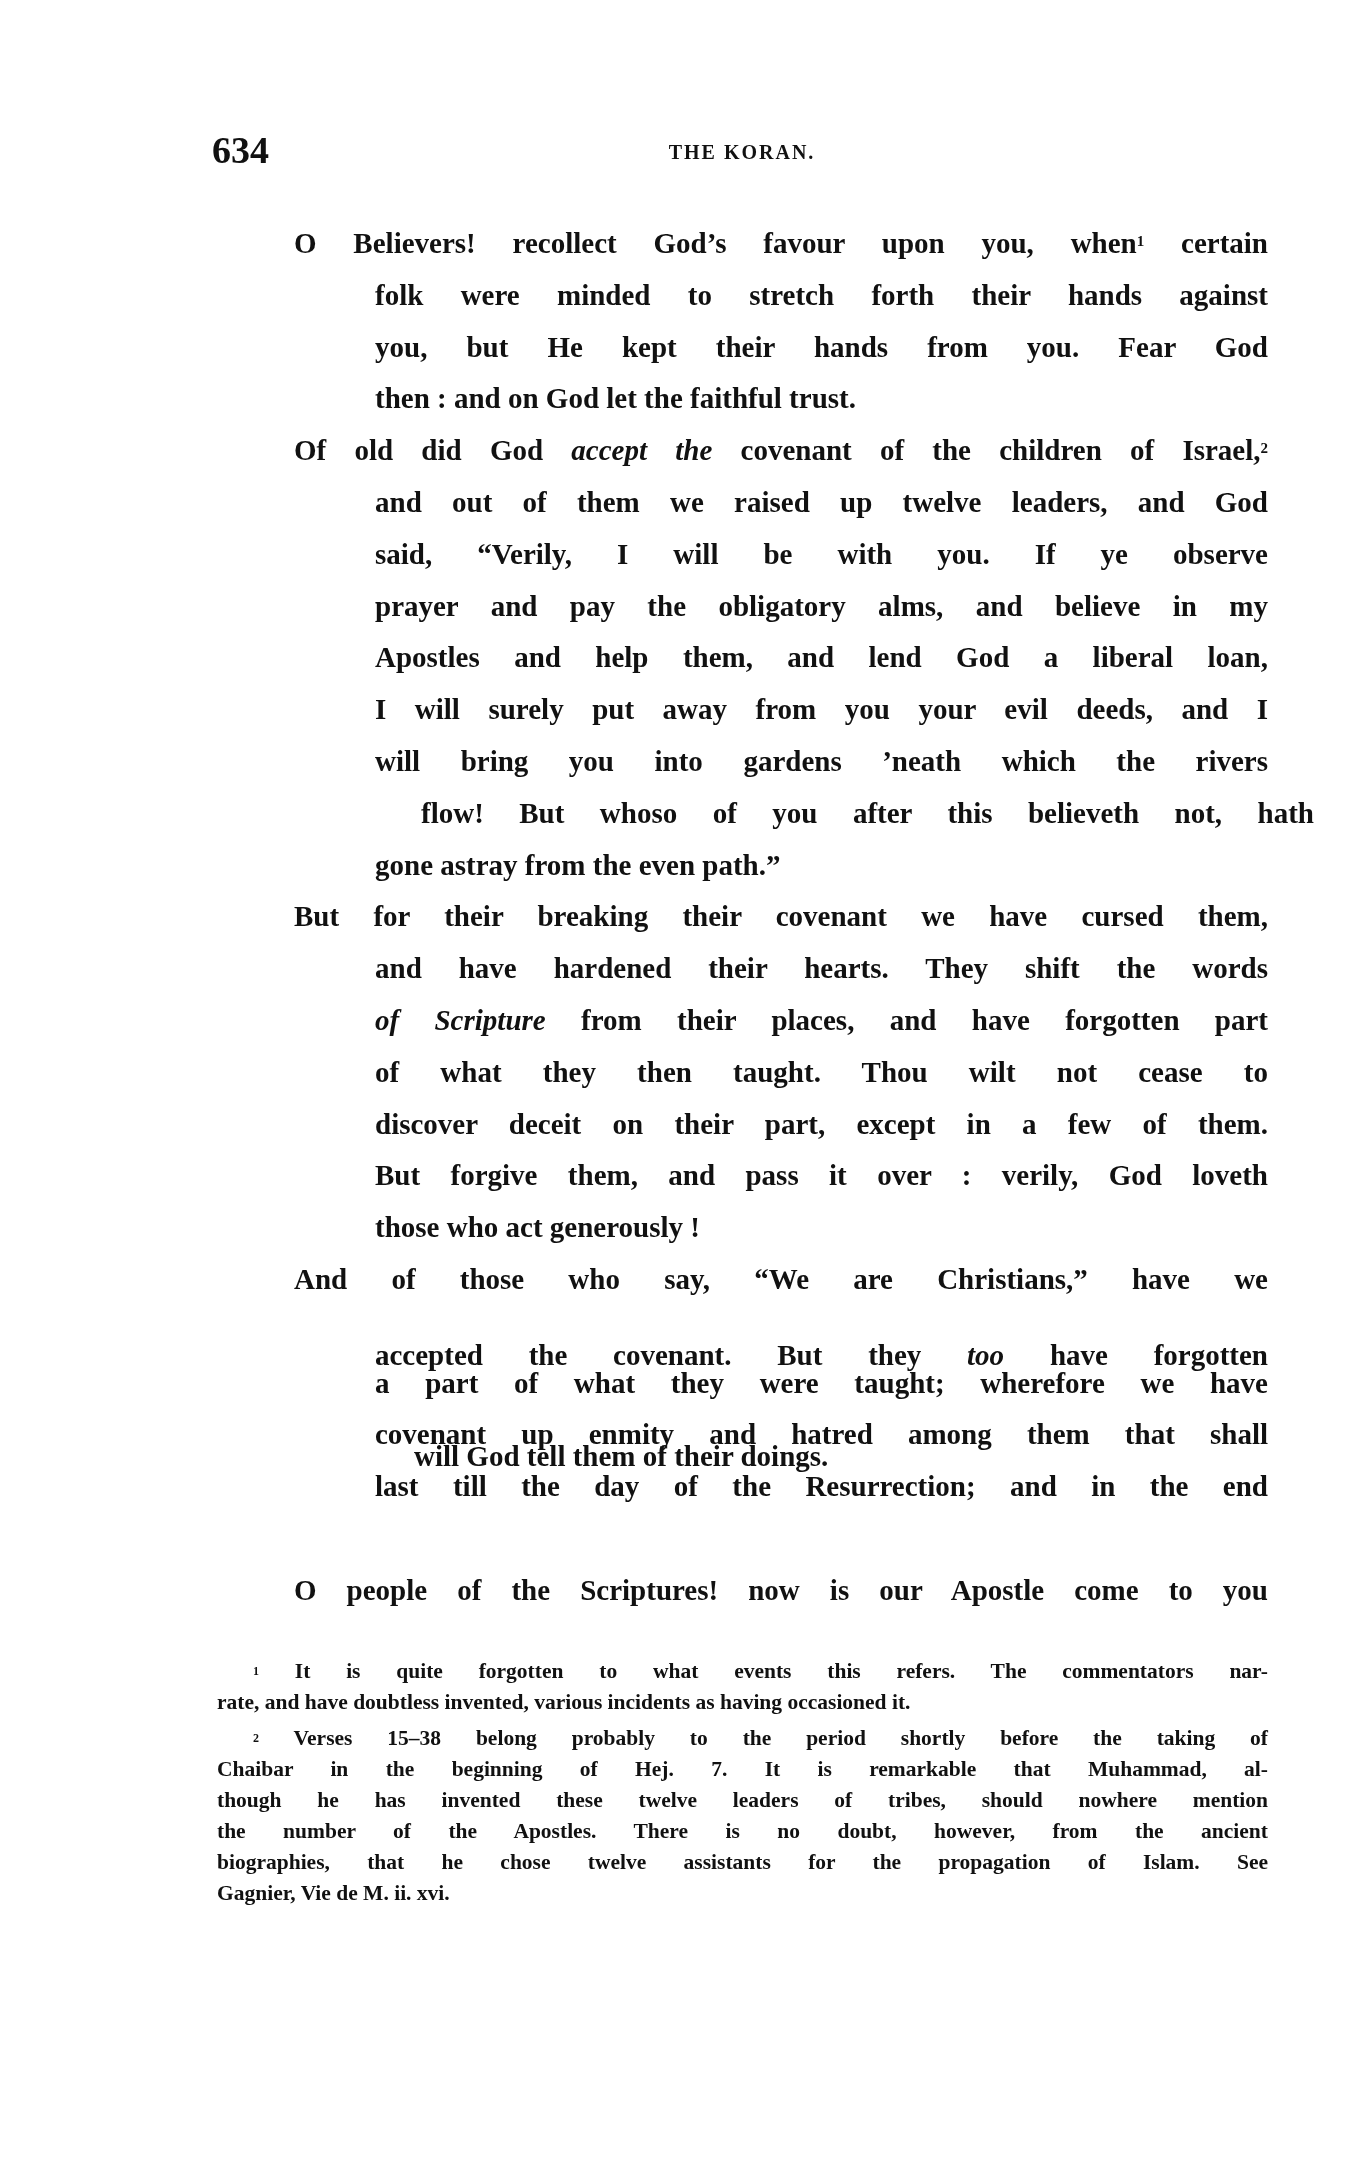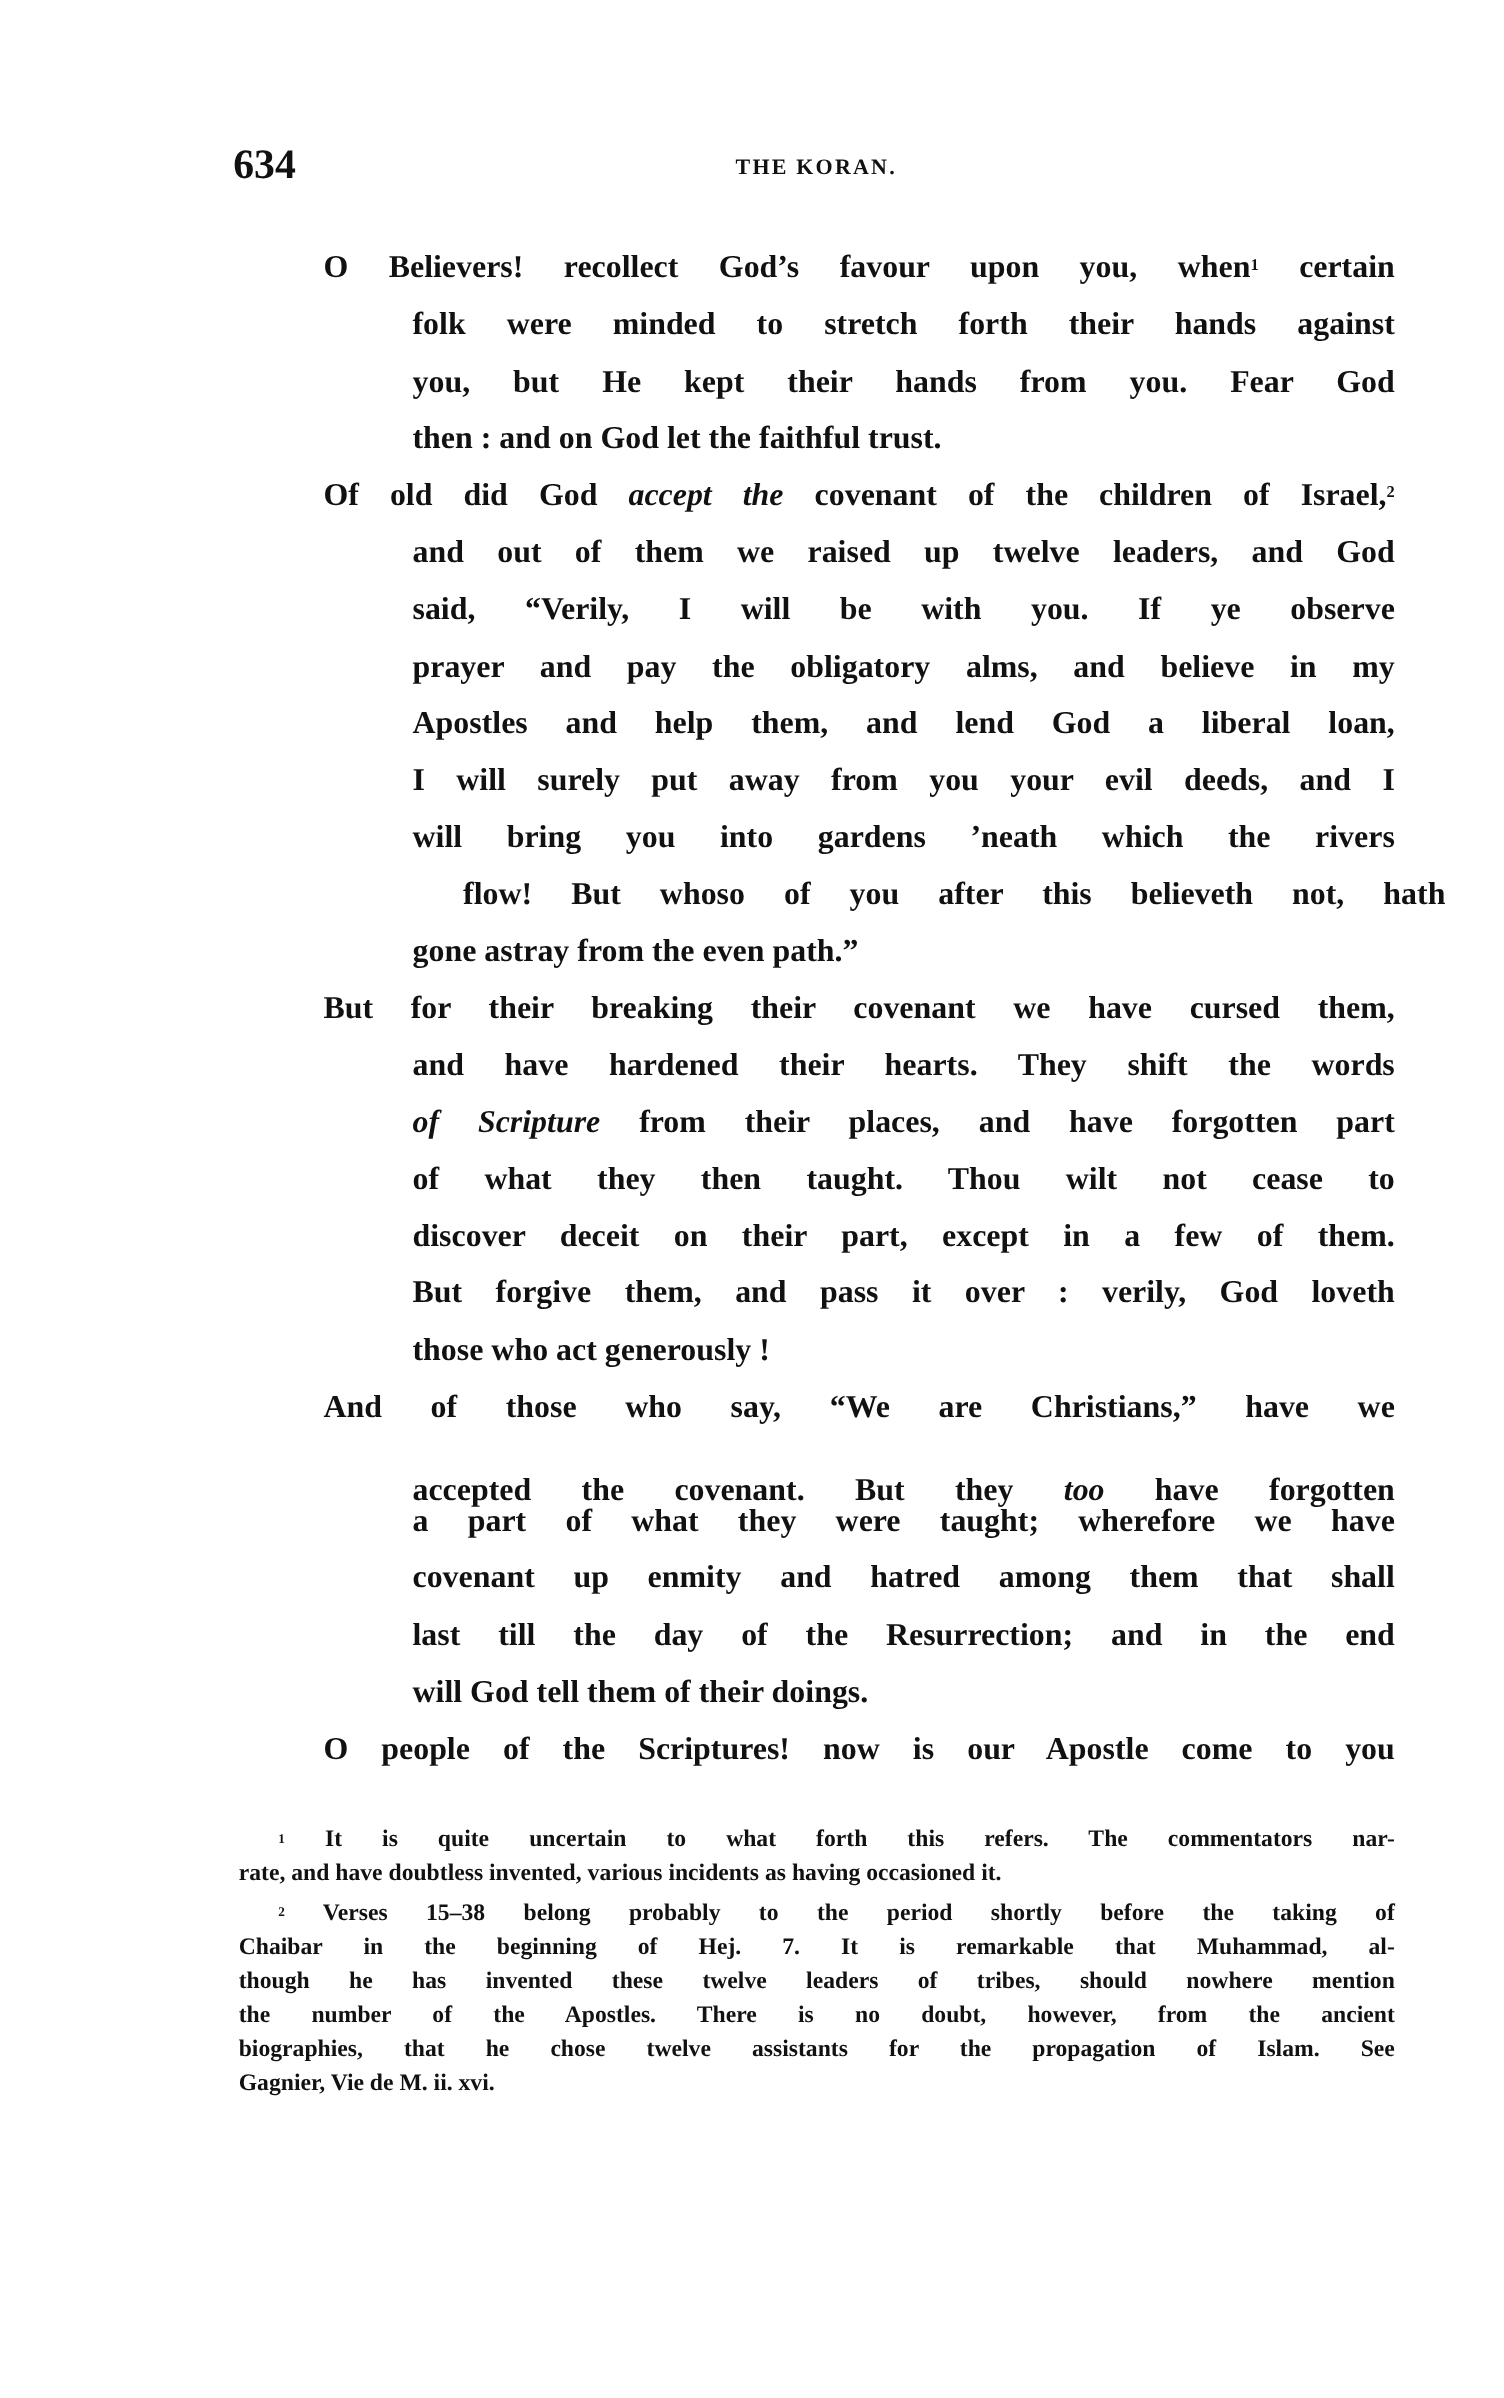--- a/index.html
+++ b/index.html
@@ -48,25 +48,25 @@
       <div class="line cont" style="top: 1003px; white-space: normal;"><i>of Scripture</i><span> from their places, and have forgotten part</span></div>
       <div class="line cont" style="top: 1054.8px; white-space: normal;"><span>of what they then taught.  Thou wilt not cease to</span></div>
       <div class="line cont" style="top: 1106.6px; white-space: normal;"><span>discover deceit on their part, except in a few of them.</span></div>
       <div class="line cont" style="top: 1158.4px; white-space: normal;"><span>But forgive them, and pass it over : verily, God loveth</span></div>
       <div class="line cont last" style="top: 1210.2px; white-space: nowrap;"><span>those who act generously !</span></div>
       <div class="line first" style="top: 1262px; white-space: normal;"><span>And of those who say, “We are Christians,” have we</span></div>
       <div class="line cont" style="top: 1313.8px; white-space: normal; margin-top: 24px;"><span>accepted the covenant.  But they </span><i>too</i><span> have forgotten</span></div>
       <div class="line cont" style="top: 1365.6px; white-space: normal;"><span>a part of what they were taught; wherefore we have</span></div>
       <div class="line cont" style="top: 1417.4px; white-space: normal;"><span>covenant up enmity and hatred among them that shall</span></div>
       <div class="line cont" style="top: 1469.2px; white-space: normal;"><span>last till the day of the Resurrection; and in the end</span></div>
-      <div class="line cont last" style="top: 1521px; white-space: nowrap;"><span>will God tell them of their doings.</span></div>
+      <div class="line cont last" style="top: 1439px; white-space: nowrap; margin-left: 39px;"><span>will God tell them of their doings.</span></div>
       <div class="line first" style="top: 1572.8px; white-space: normal;"><span>O people of the Scriptures! now is our Apostle come to you</span></div>
     </div>
   <div id="footnotes">
-      <div class="fn first" style="top: 1658px; white-space: normal;"><sup>1</sup> <span>It is quite uncertain to what forth this refers.  The commentators nar-</span></div>
+      <div class="fn first" style="top: 1658px; white-space: normal;"><sup>1</sup> <span>It is quite forgotten to what events this refers.  The commentators nar-</span></div>
       <div class="fn cont last" style="top: 1689px; white-space: nowrap;"><span>rate, and have doubtless invented, various incidents as having occasioned it.</span></div>
       <div class="fn first" style="top: 1725px; white-space: normal;"><sup>2</sup> <span>Verses 15–38 belong probably to the period shortly before the taking of</span></div>
       <div class="fn cont" style="top: 1756px; white-space: normal;"><span>Chaibar in the beginning of Hej. 7.  It is remarkable that Muhammad, al-</span></div>
       <div class="fn cont" style="top: 1787px; white-space: normal;"><span>though he has invented these twelve leaders of tribes, should nowhere mention</span></div>
       <div class="fn cont" style="top: 1818px; white-space: normal;"><span>the number of the Apostles.  There is no doubt, however, from the ancient</span></div>
       <div class="fn cont" style="top: 1849px; white-space: normal;"><span>biographies, that he chose twelve assistants for the propagation of Islam.  See</span></div>
       <div class="fn cont last" style="top: 1880px; white-space: nowrap;"><span>Gagnier, Vie de M. ii. xvi.</span></div>
     </div>
 </div>
 

